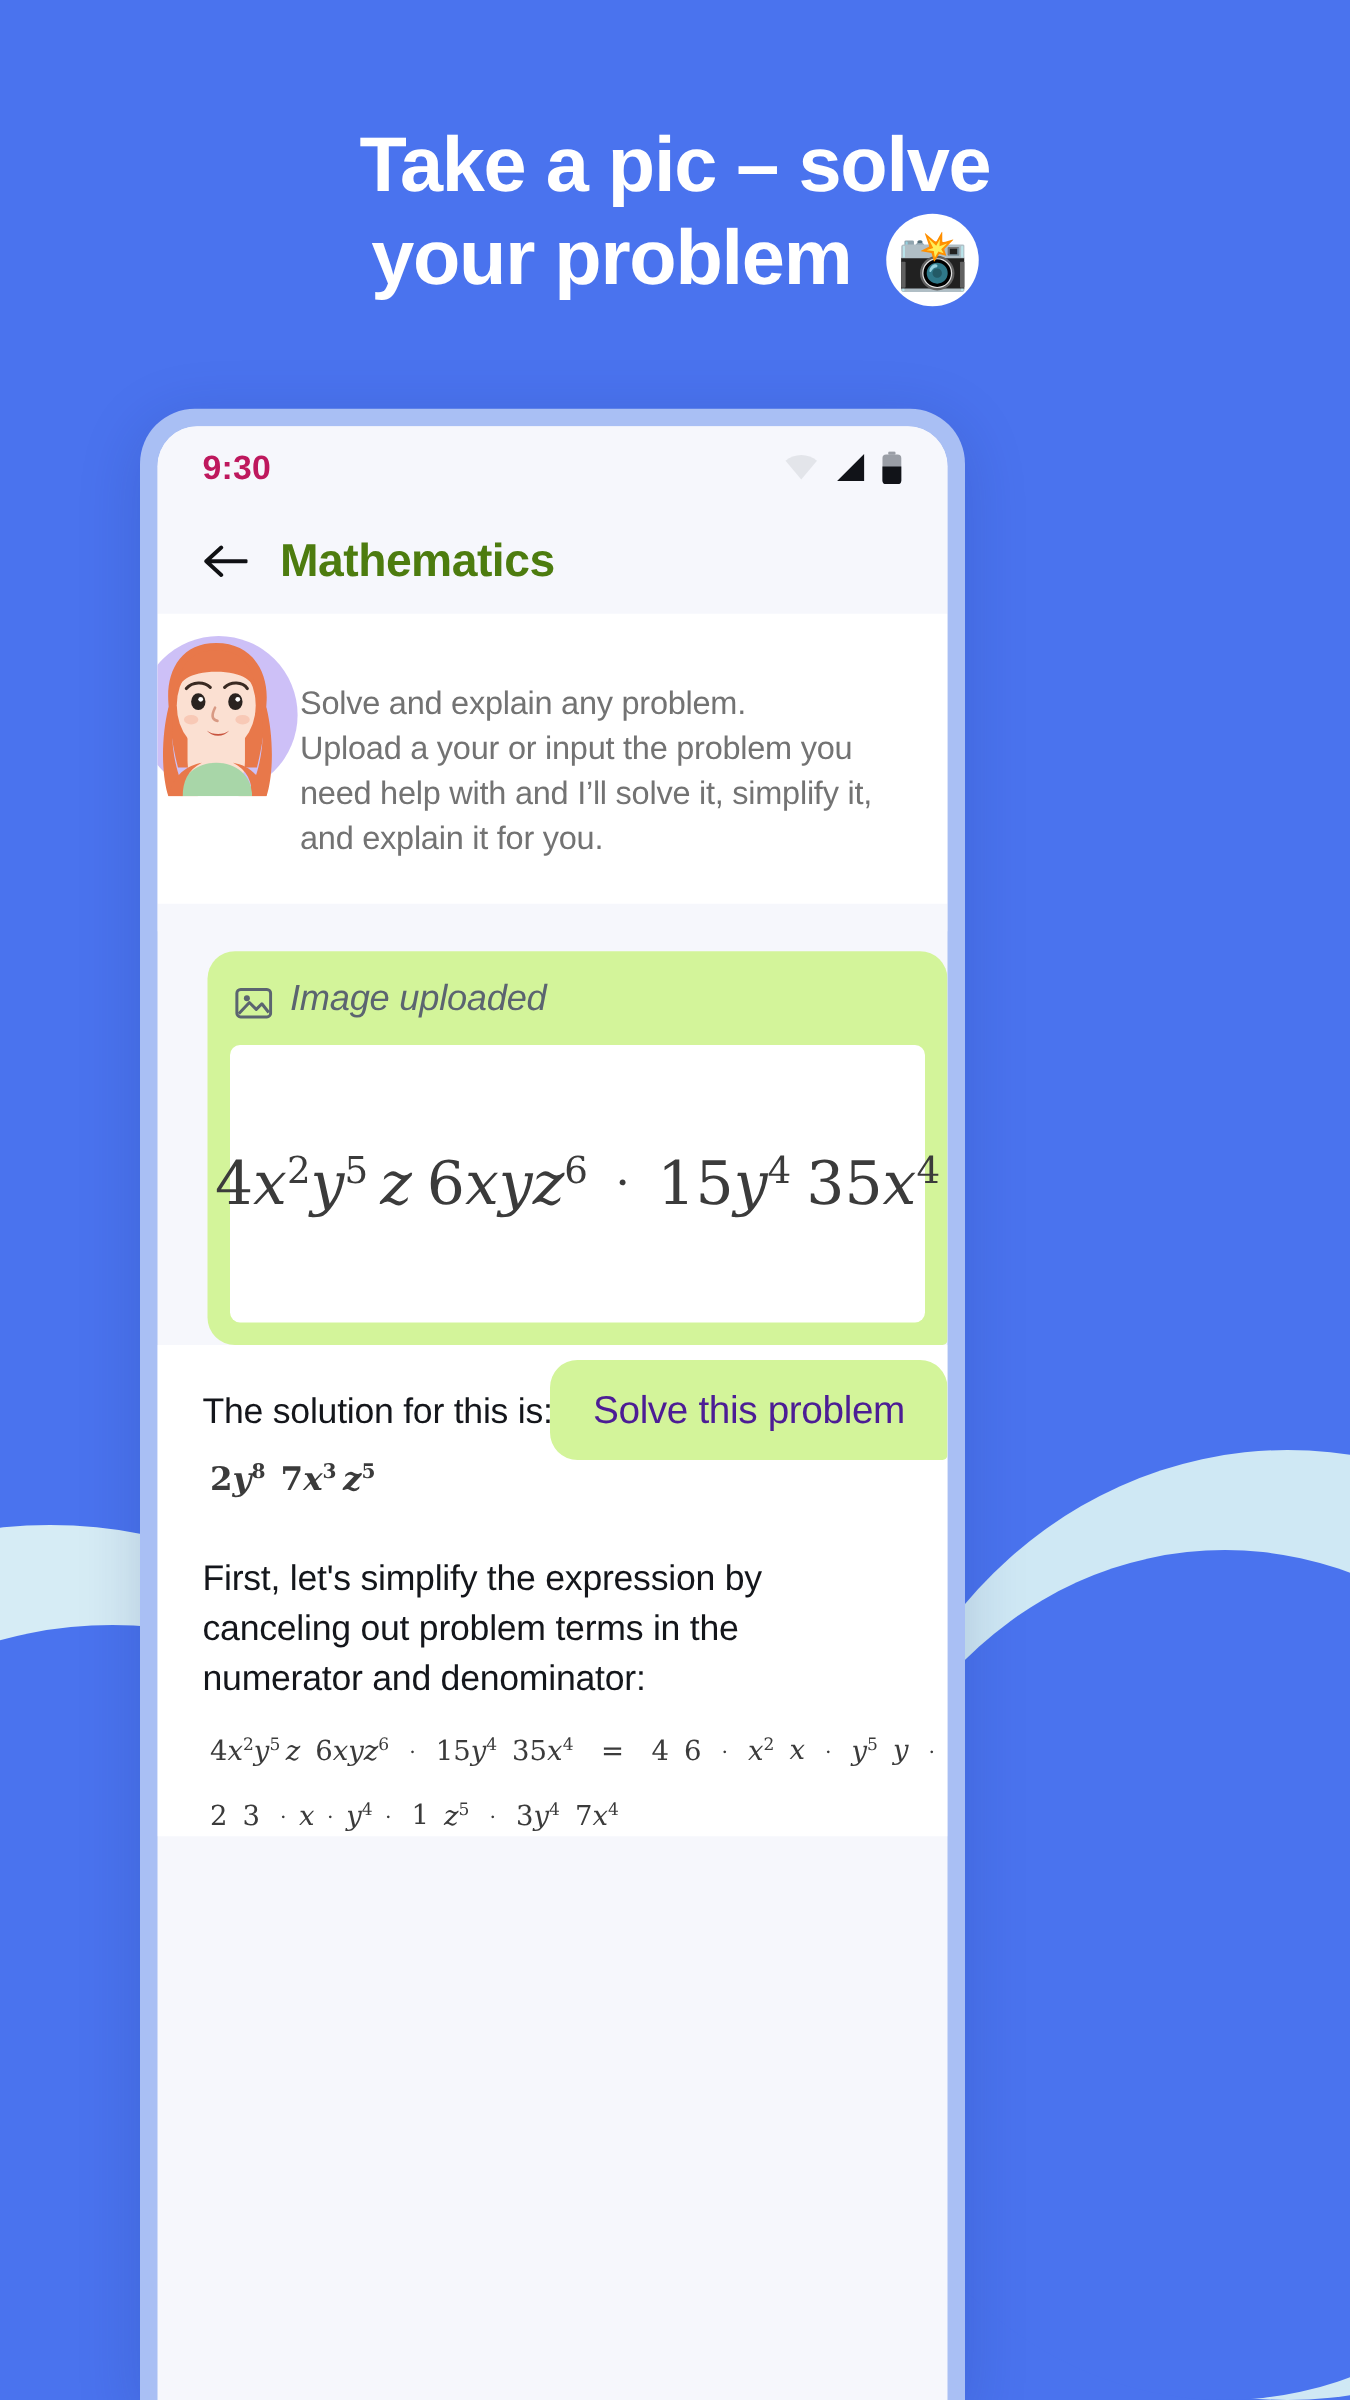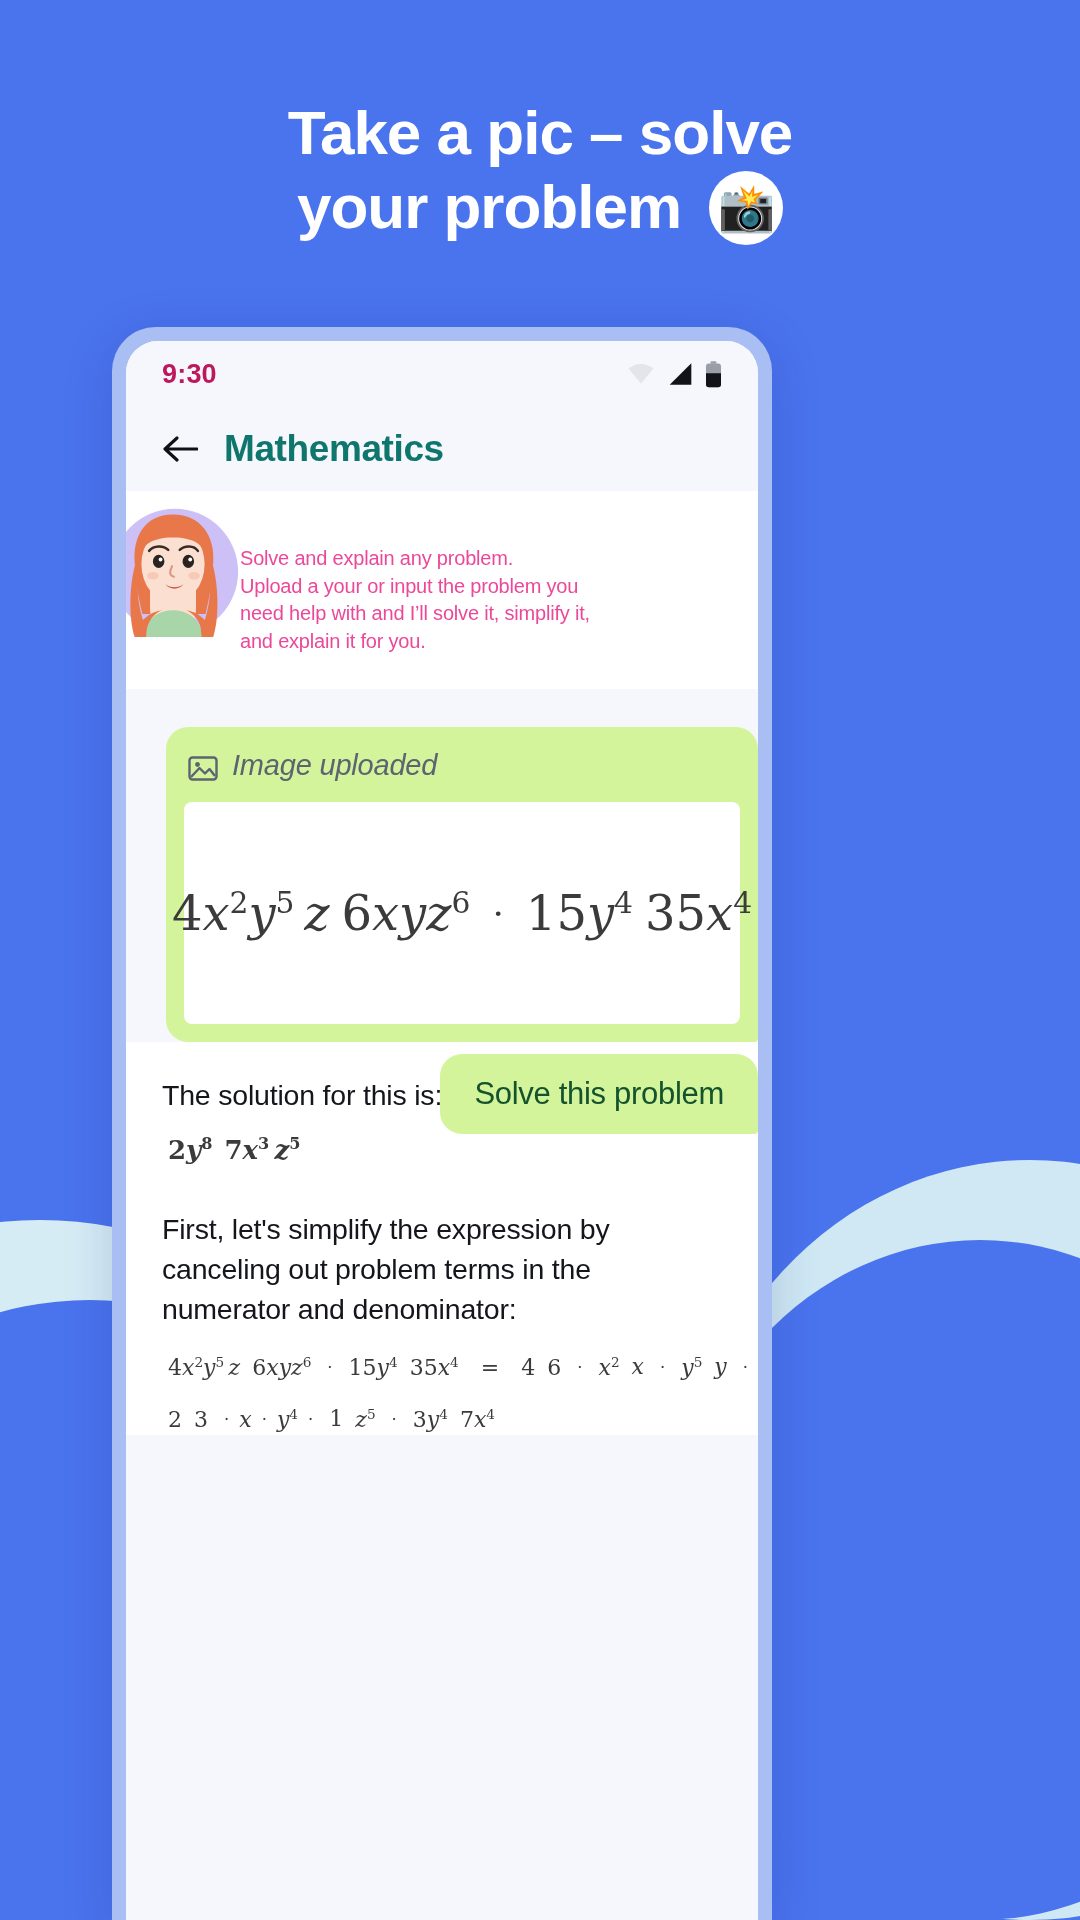--- a/index.html
+++ b/index.html
@@ -86,41 +86,41 @@
   .status-icons { display: flex; align-items: center; gap: 11px; }
 
   
   .appbar {
     height: 84px;
     display: flex; align-items: center; gap: 26px;
     padding: 0 36px;
     background: #f6f7fc;
   }
   .back-arrow { width: 36px; height: 30px; flex: 0 0 auto; }
-  .appbar-title { font-size: 37px; font-weight: 600; color: #0f766e; letter-spacing: -0.4px; }
+  .appbar-title { font-size: 37px; font-weight: 600; color: #4d7c0f; letter-spacing: -0.4px; }
 
   
   .chat { position: relative; }
 
   .intro-block {
     background: #ffffff;
     padding: 26px 0 34px 0;
     position: relative;
   }
   .intro-row { display: flex; align-items: flex-start; }
   .avatar {
     width: 134px; height: 134px; flex: 0 0 auto;
     margin-left: -20px; margin-top: -14px;
     position: relative;
     z-index: 3;
   }
   .intro-text {
-    font-size: 20px;
+    font-size: 26px;
     line-height: 1.38;
-    color: #ec4899;
+    color: #737373;
     padding-right: 22px;
     padding-top: 28px;
     letter-spacing: -0.2px;
   }
 
   .gap-strip { height: 22px; background: #f6f7fc; }
 
   
   .bubble-wrap-right { display: flex; justify-content: flex-end; padding: 16px 0 0 0; }
   .bubble-img {
@@ -163,21 +163,21 @@
   .answer-area { background: #ffffff; padding: 0 0 0 0; position: relative; }
   .solve-bubble-row {
     display: flex; justify-content: flex-end;
     position: absolute; right: 0px; top: 12px; z-index: 4;
   }
   .solve-bubble {
     background: #d3f49a;
     border-radius: 22px 22px 4px 22px;
     padding: 22px 34px;
     font-size: 31px;
-    color: #14532d;
+    color: #4c1d95;
     letter-spacing: -0.3px;
     white-space: nowrap;
   }
   .answer-text {
     font-size: 28.5px; color: #14161b; letter-spacing: -0.2px;
     padding: 34px 36px 0 36px; line-height: 1.38;
   }
   .answer-math { padding: 16px 36px 0 36px; }
   .answer-math .math { font-weight: 700; }
   .frac-sol { font-size: 26px; }

